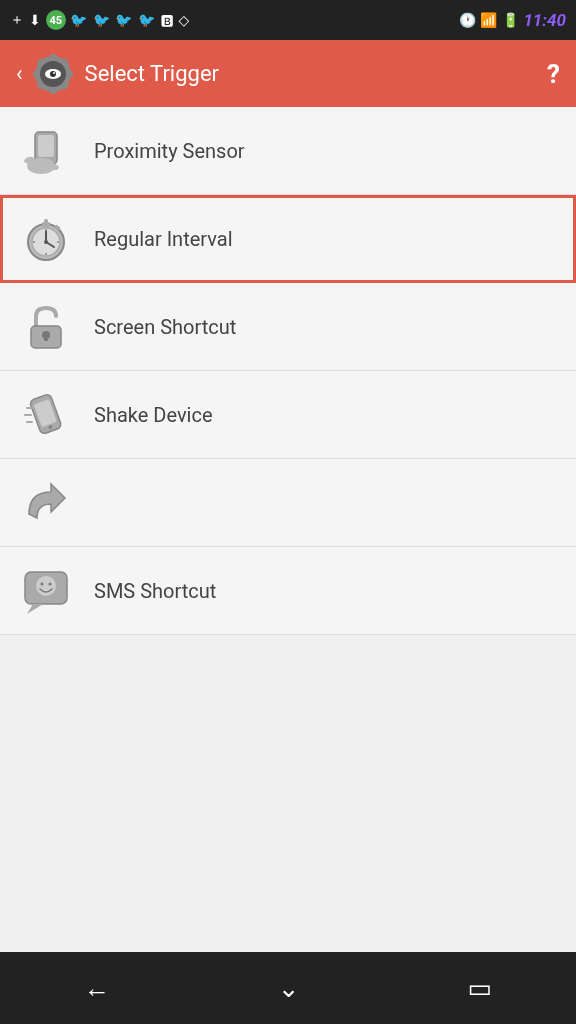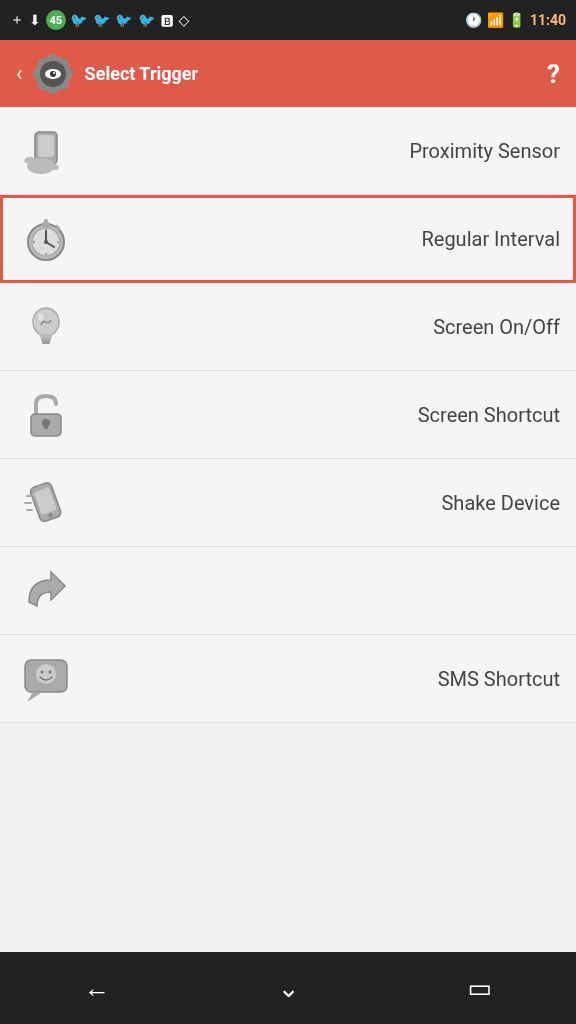--- a/index.html
+++ b/index.html
@@ -33,23 +33,24 @@
       align-items: center;
       gap: 4px;
       font-size: 14px;
       color: white;
     }
     .status-icon {
       color: white;
       font-size: 14px;
     }
     .status-time {
-      font-size: 14px;
+      font-size: 17px;
       font-weight: bold;
-      color: #fdba74;
+      color: #8b5cf6;
+      font-style: italic;
     }
     .notif-circle {
       background: #4caf50;
       color: white;
       border-radius: 50%;
       width: 20px;
       height: 20px;
       display: flex;
       align-items: center;
       justify-content: center;
@@ -73,22 +74,22 @@
       cursor: pointer;
     }
     .app-bar-icon {
       width: 44px;
       height: 44px;
       margin-right: 10px;
       flex-shrink: 0;
     }
     .app-bar-title {
       color: white;
-      font-size: 18px;
-      font-weight: 700;
+      font-size: 22px;
+      font-weight: 400;
       flex: 1;
     }
     .app-bar-help {
       color: white;
       font-size: 26px;
       font-weight: bold;
       cursor: pointer;
     }
 
     
@@ -99,30 +100,28 @@
     }
     .list-item {
       display: flex;
       align-items: center;
       background: #f5f5f5;
       border-bottom: 1px solid #ddd;
       padding: 12px 16px;
       min-height: 88px;
       cursor: pointer;
       position: relative;
-      justify-content: space-between;
     }
     .list-item:last-child {
       border-bottom: 1px solid #ddd;
     }
     .list-item.selected {
       outline: 3px solid #e05a4a;
       outline-offset: -3px;
       background: #f5f5f5;
-      gap: 34px;
     }
     .list-item-icon {
       width: 60px;
       height: 60px;
       margin-right: 18px;
       flex-shrink: 0;
       display: flex;
       align-items: center;
       justify-content: center;
     }
@@ -239,36 +238,20 @@
 
         <line x1="27" y1="17" x2="27" y2="19" stroke="#888" stroke-width="1.5"></line>
         <line x1="27" y1="41" x2="27" y2="43" stroke="#888" stroke-width="1.5"></line>
         <line x1="14" y1="30" x2="16" y2="30" stroke="#888" stroke-width="1.5"></line>
         <line x1="38" y1="30" x2="40" y2="30" stroke="#888" stroke-width="1.5"></line>
       </svg>
     </div>
     <span class="list-item-label">Regular Interval</span>
   </div>
 
-  <div class="list-item">
-    <div class="list-item-icon">
-      <svg width="54" height="54" viewBox="0 0 54 54">
-
-        <ellipse cx="27" cy="22" rx="13" ry="14" fill="#ccc" stroke="#aaa" stroke-width="1.5"></ellipse>
-        <rect x="21" y="34" width="12" height="4" rx="1" fill="#bbb"></rect>
-        <rect x="22" y="38" width="10" height="3" rx="1" fill="#aaa"></rect>
-        <rect x="23" y="41" width="8" height="3" rx="1" fill="#999"></rect>
-
-        <path d="M22 25 Q24 20 27 22 Q30 24 32 20" stroke="#888" stroke-width="1.5" fill="none"></path>
-
-        <ellipse cx="22" cy="17" rx="3" ry="4" fill="white" opacity="0.4"></ellipse>
-      </svg>
-    </div>
-    <span class="list-item-label">Screen On/Off</span>
-  </div>
 
   <div class="list-item">
     <div class="list-item-icon">
       <svg width="54" height="54" viewBox="0 0 54 54">
 
         <path d="M17 26 L17 16 Q17 8 27 8 Q37 8 37 16" stroke="#aaa" stroke-width="4" fill="none" stroke-linecap="round"></path>
 
         <rect x="12" y="26" width="30" height="22" rx="4" fill="#aaa" stroke="#888" stroke-width="1.5"></rect>
 
         <circle cx="27" cy="35" r="4" fill="#777"></circle>

